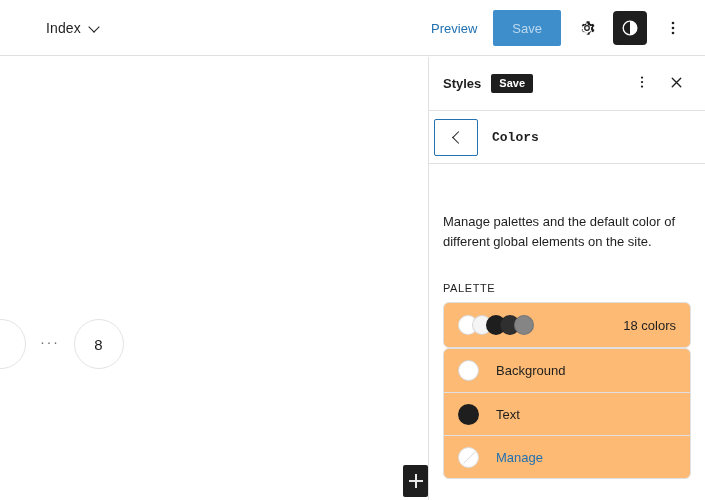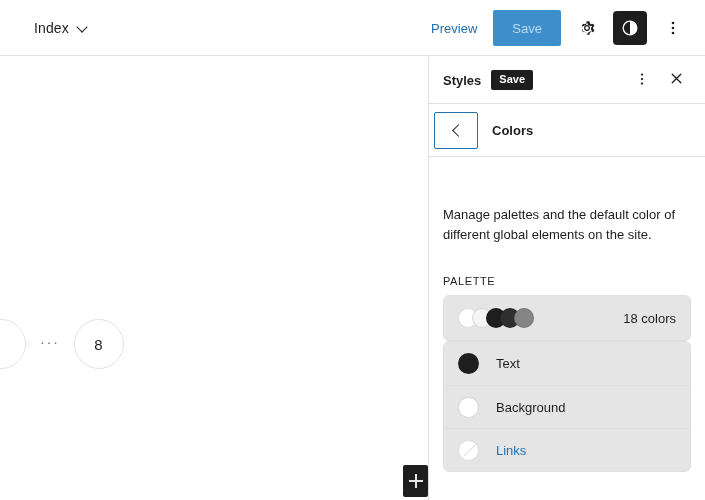--- a/index.html
+++ b/index.html
@@ -22,21 +22,21 @@
     position: absolute;
     left: 0; top: 0;
     width: 705px;
     height: 56px;
     background: #ffffff;
     border-bottom: 1px solid #e0e0e0;
     box-sizing: border-box;
   }
   .doc-switcher {
     position: absolute;
-    left: 28px; top: 11px;
+    left: 40px; top: 11px;
     height: 34px;
     display: flex;
     align-items: center;
     gap: 8px;
     padding: 0 6px;
     border-radius: 2px;
     cursor: pointer;
   }
   .doc-switcher-label {
     font-size: 14px;
@@ -180,21 +180,21 @@
   
   .sidebar {
     position: absolute;
     right: 0; top: 57px;
     width: 276px;
     height: 443px;
     background: #ffffff;
     box-sizing: border-box;
   }
   .sidebar-header {
-    height: 47px;
+    height: 54px;
     display: flex;
     align-items: center;
     padding: 0 14px 0 14px;
     border-bottom: 1px solid #e0e0e0;
     box-sizing: border-box;
   }
   .sidebar-title {
     font-size: 13px;
     font-weight: 600;
     color: #1e1e1e;
@@ -223,20 +223,21 @@
   }
 
   
   .nav-row {
     height: 53px;
     display: flex;
     align-items: center;
     border-bottom: 1px solid #e0e0e0;
     box-sizing: border-box;
     padding-left: 5px;
+    font-family: Liberation Mono, monospace;
   }
   .back-button {
     width: 44px; height: 37px;
     border: 1px solid #2271b1;
     border-radius: 2px;
     background: #fff;
     display: flex;
     align-items: center;
     justify-content: center;
     cursor: pointer;
@@ -280,21 +281,21 @@
     letter-spacing: 0.6px;
     color: #1e1e1e;
     text-transform: uppercase;
     margin: 30px 0 8px 0;
   }
 
   
   .card {
     border: 1px solid #e0e0e0;
     border-radius: 6px;
-    background: #e5e5e5;
+    background: #fdba74;
     box-sizing: border-box;
   }
   .palette-row {
     display: flex;
     align-items: center;
     height: 44px;
     padding: 0 14px;
     cursor: pointer;
     box-sizing: border-box;
   }
@@ -473,30 +474,30 @@
           <span class="sw" style="background:#858585"></span>
         </span>
         <span class="palette-count">18 colors</span>
       </div>
     </div>
 
 
     <div class="card">
 
       <div class="element-row">
+        <span class="element-swatch empty"></span>
+        <span class="element-label">Background</span>
+      </div>
+
+      <div class="element-row">
         <span class="element-swatch" style="background:#1e1e1e"></span>
         <span class="element-label">Text</span>
       </div>
 
       <div class="element-row">
-        <span class="element-swatch empty"></span>
-        <span class="element-label">Background</span>
-      </div>
-
-      <div class="element-row">
         <span class="element-swatch slashed"></span>
-        <span class="element-label link">Links</span>
+        <span class="element-label link">Manage</span>
       </div>
 
     </div>
 
   </div>
 </div>
 
 </body></html>

